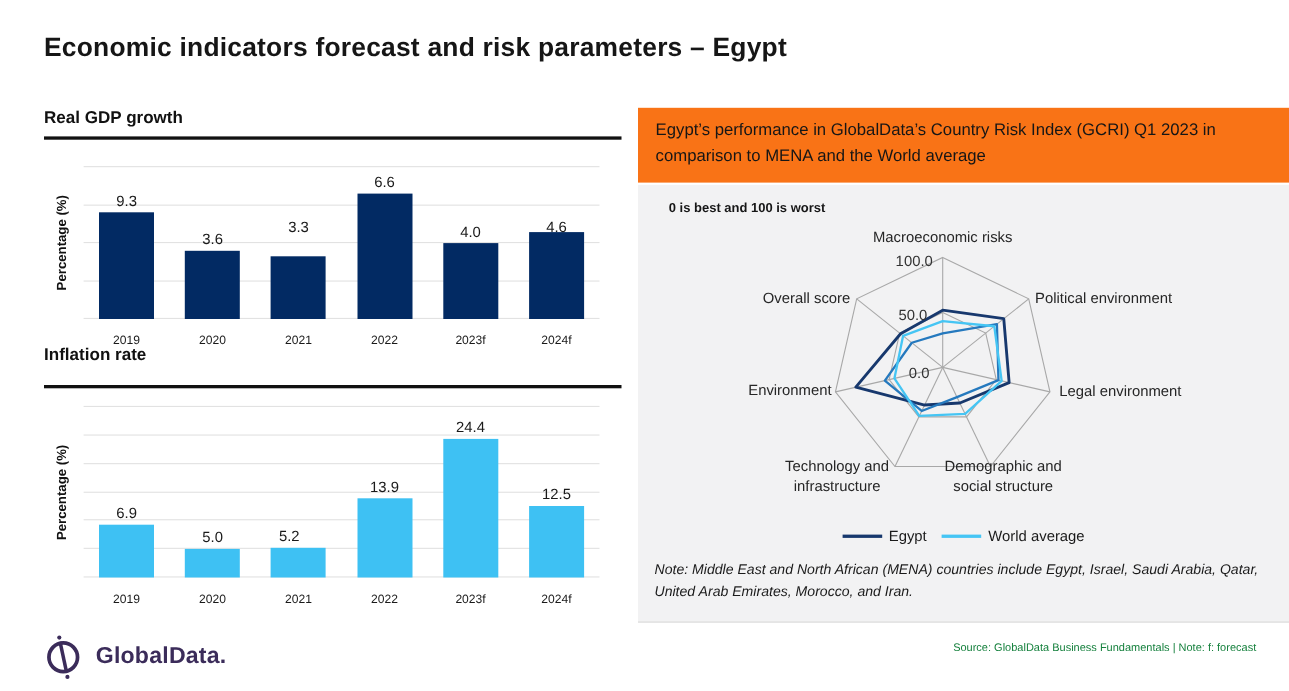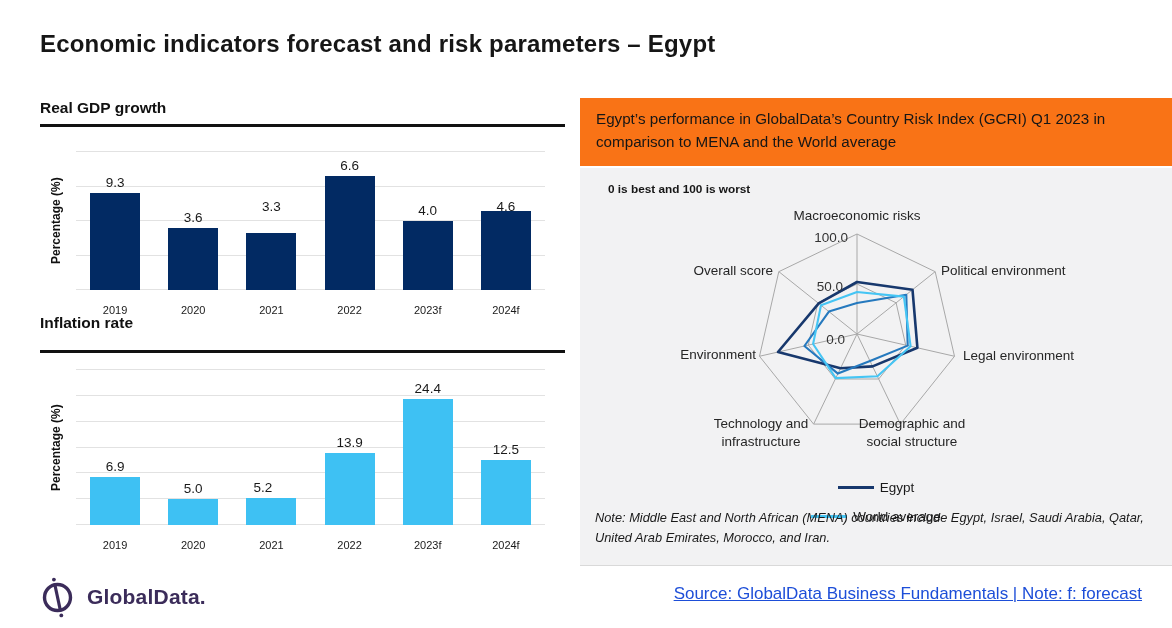--- a/index.html
+++ b/index.html
@@ -23,29 +23,29 @@
   .bar-cat{position:absolute;width:74px;bottom:0;text-align:center;font-size:11px;color:#1a1a1a;}
   
   #gcri-panel{left:580px;top:98px;width:592px;height:468px;}
   #gcri-header{position:absolute;left:0;top:0;right:0;background:#f97316;
       padding:10px 16px 12px 16px;box-sizing:border-box;
       font-size:15.2px;font-weight:normal;line-height:1.5;color:#161616;}
   #gcri-body{position:absolute;left:0;top:70px;right:0;bottom:0;background:#f2f2f3;border-bottom:1px solid #d9d9d9;}
   #gcri-scale-note{position:absolute;left:28px;top:84px;font-size:11.8px;font-weight:bold;color:#161616;}
   #radar-svg{position:absolute;left:0;top:0;pointer-events:none;}
   #gcri-legend{position:absolute;left:0;right:0;top:382px;display:flex;justify-content:center;
-      align-items:center;gap:14px;font-size:13.5px;color:#1a1a1a;flex-direction:column;}
+      align-items:center;gap:14px;font-size:13.5px;color:#1a1a1a;}
   .leg-item{display:flex;align-items:center;gap:6px;}
   .leg-swatch{width:36px;height:3px;}
   #gcri-note{position:absolute;left:15px;right:10px;top:410px;font-size:12.8px;
       font-style:italic;line-height:1.55;color:#1a1a1a;}
   
   #footer-logo{left:38px;top:576px;display:flex;align-items:center;gap:9px;}
   #logo-text{font-size:21px;font-weight:bold;color:#3b2c5a;letter-spacing:.2px;}
-  #source-note{right:30px;top:584px;font-size:17px;color:#1d4ed8;text-decoration:underline;}
+  #source-note{right:30px;top:584px;font-size:10px;color:#15803d;}
 </style>
 </head>
 <body>
 
 <div id="page-title" class="abs">Economic indicators forecast and risk parameters – Egypt</div>
 
 <div class="abs sec-header" style="top:99px;">Real GDP growth</div>
 <div class="abs sec-rule" style="top:124px;"></div>
 <div class="abs ylab" style="top:152px;height:138px;">Percentage (%)</div>
 <div class="abs bar-plot" style="top:152px;height:164px;">

